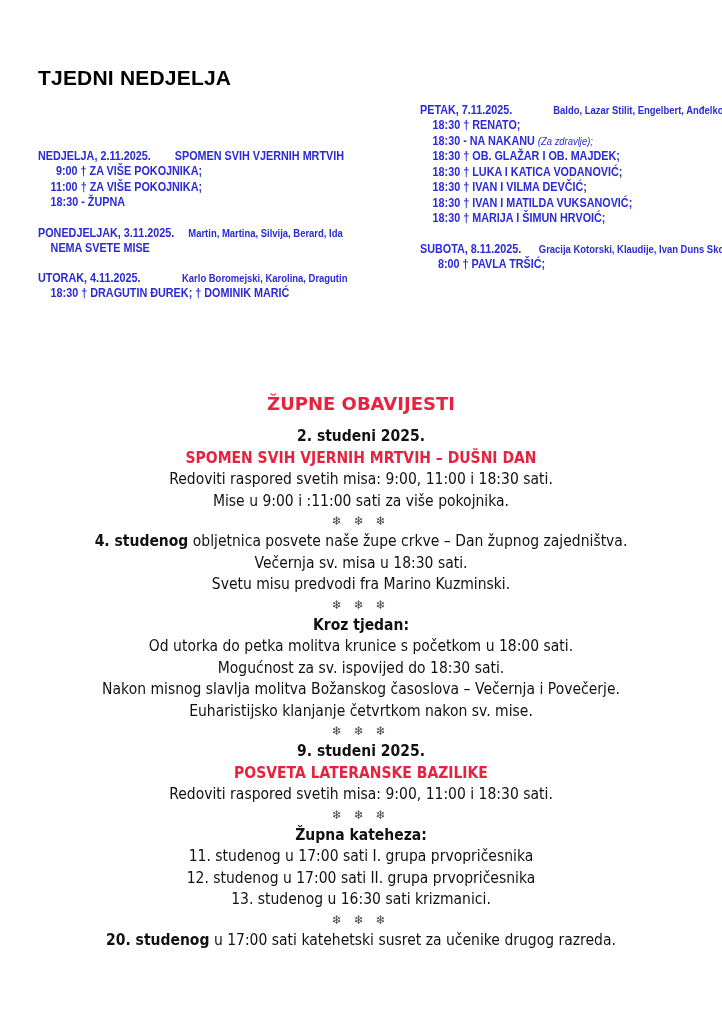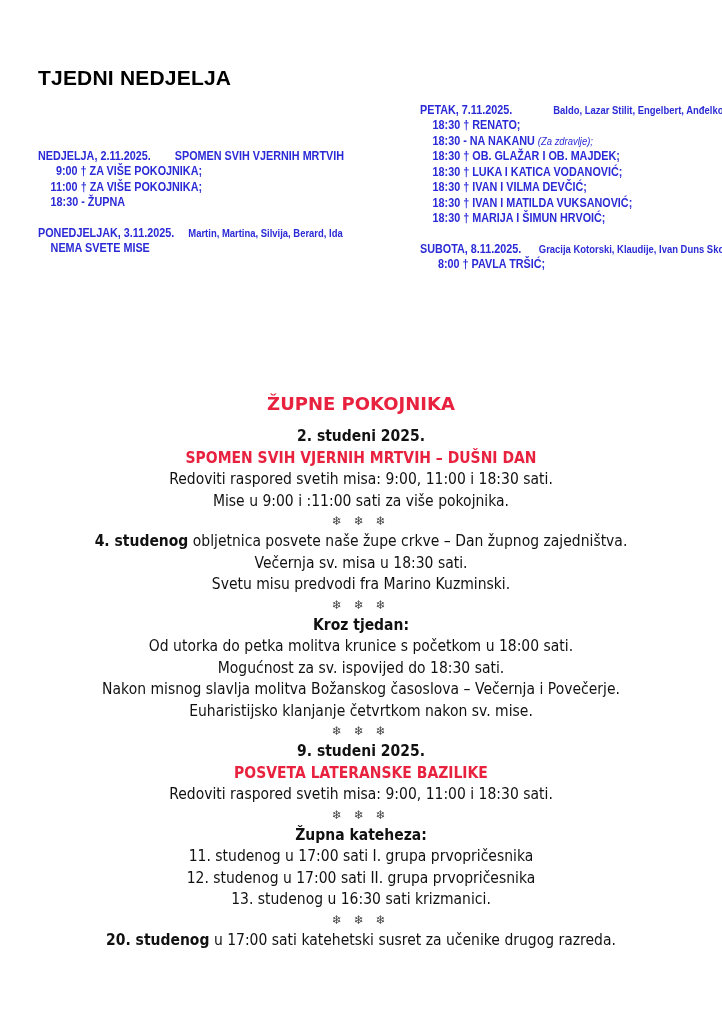--- a/index.html
+++ b/index.html
@@ -51,20 +51,26 @@
       <div class="mass">18:30 -  ŽUPNA</div>
     </div>
 
     <div class="day">
       <div class="day-head">
         <span class="date" style="width:167px">PONEDJELJAK, 3.11.2025.</span><span class="feast">Martin, Martina, Silvija, Berard, Ida</span>
       </div>
       <div class="mass">NEMA SVETE MISE</div>
     </div>
 
+    <div class="day">
+      <div class="day-head">
+        <span class="date" style="width:160px">UTORAK, 4.11.2025.</span><span class="feast">Karlo Boromejski, Karolina, Dragutin</span>
+      </div>
+      <div class="mass">18:30 † DRAGUTIN ĐUREK; † DOMINIK MARIĆ</div>
+    </div>
 
 
   </div>
 
   <div class="col right cal">
     <div class="day">
       <div class="day-head">
         <span class="date" style="width:148px">PETAK, 7.11.2025.</span><span class="feast">Baldo, Lazar Stilit, Engelbert, Anđelko</span>
       </div>
       <div class="mass">18:30 † RENATO;</div>
@@ -79,21 +85,21 @@
     <div class="day">
       <div class="day-head">
         <span class="date" style="width:132px">SUBOTA, 8.11.2025.</span><span class="feast">Gracija Kotorski, Klaudije, Ivan Duns Skot</span>
       </div>
       <div class="mass ind9">8:00 † PAVLA TRŠIĆ;</div>
     </div>
 
   </div>
 
   <div class="ann">
-    <div class="ann-title">ŽUPNE POKOJNIKA</div>
+    <div class="ann-title">ŽUPNE OBAVIJESTI</div>
 
     <div class="line bold">2. studeni 2025.</div>
     <div class="line red">SPOMEN SVIH VJERNIH MRTVIH – DUŠNI DAN</div>
     <div class="line">Redoviti raspored svetih misa: 9:00, 11:00 i 18:30 sati.</div>
     <div class="line">Mise u 9:00 i :11:00 sati za više pokojnika.</div>
     <div class="stars">❄ ❄ ❄</div>
 
     <div class="line"><b>4. studenog</b><span> obljetnica posvete naše župe crkve – Dan župnog zajedništva.</span></div>
     <div class="line">Večernja sv. misa u 18:30 sati.</div>
     <div class="line">Svetu misu predvodi fra Marino Kuzminski.</div>

